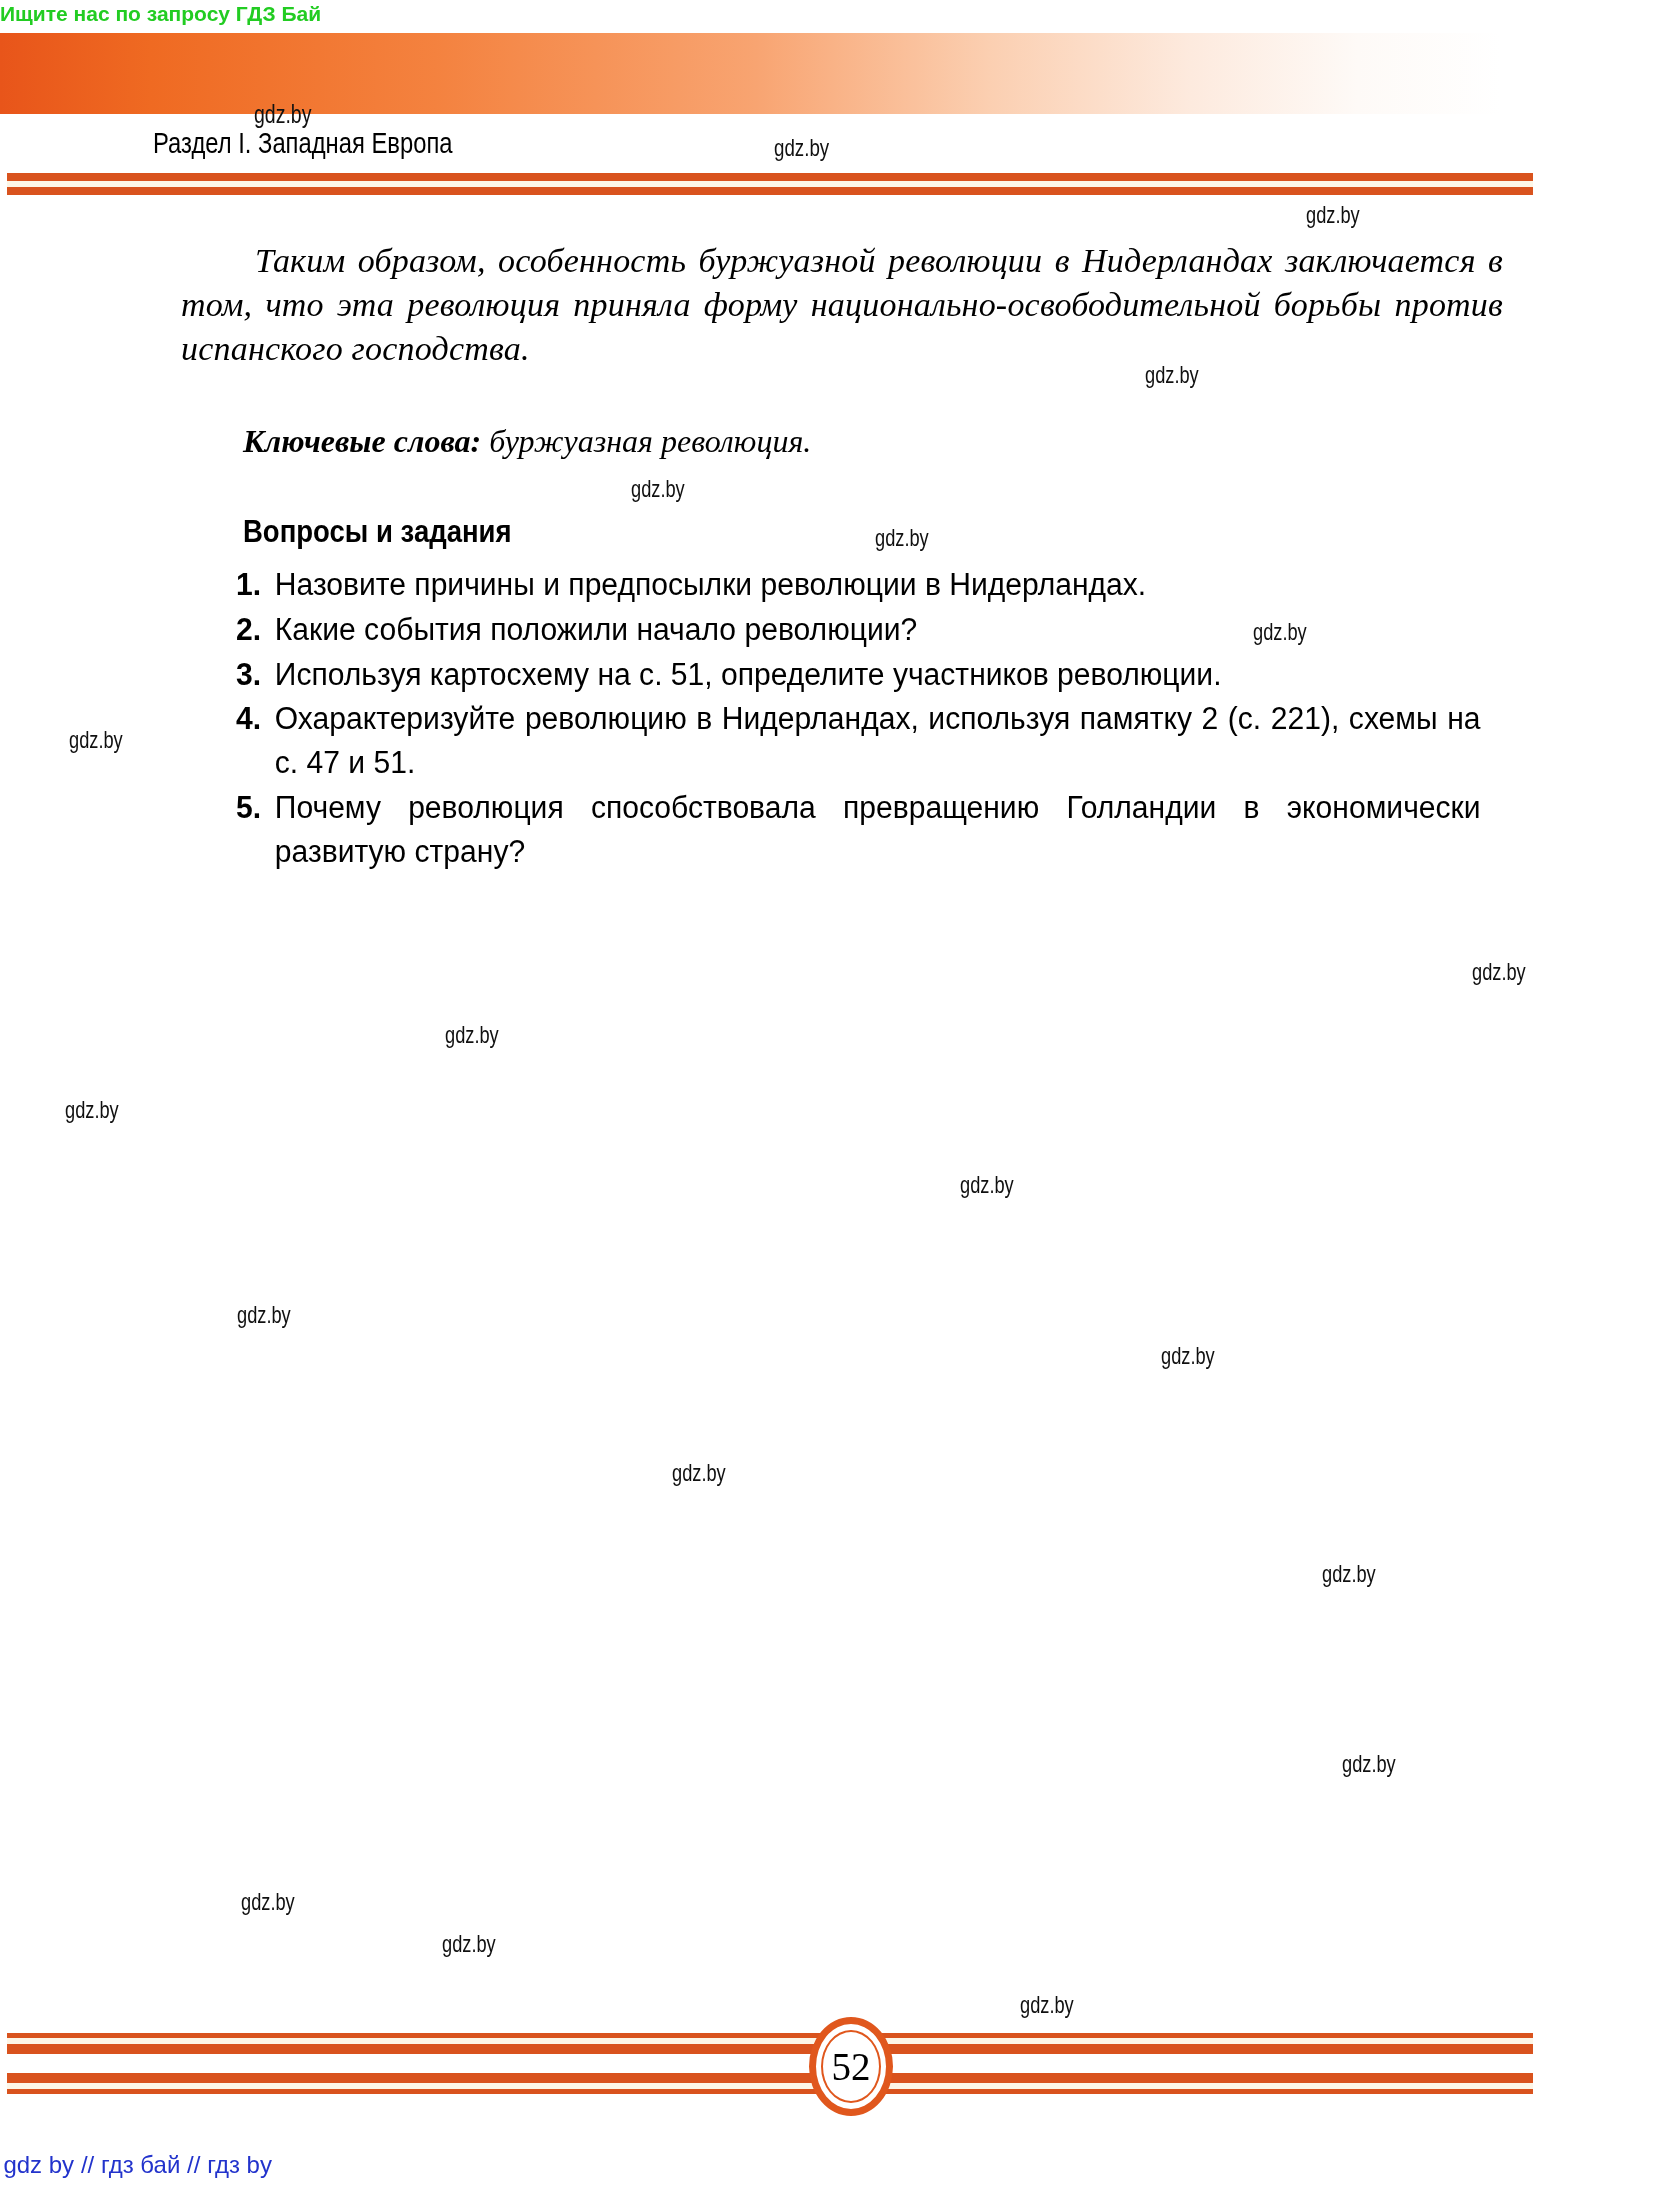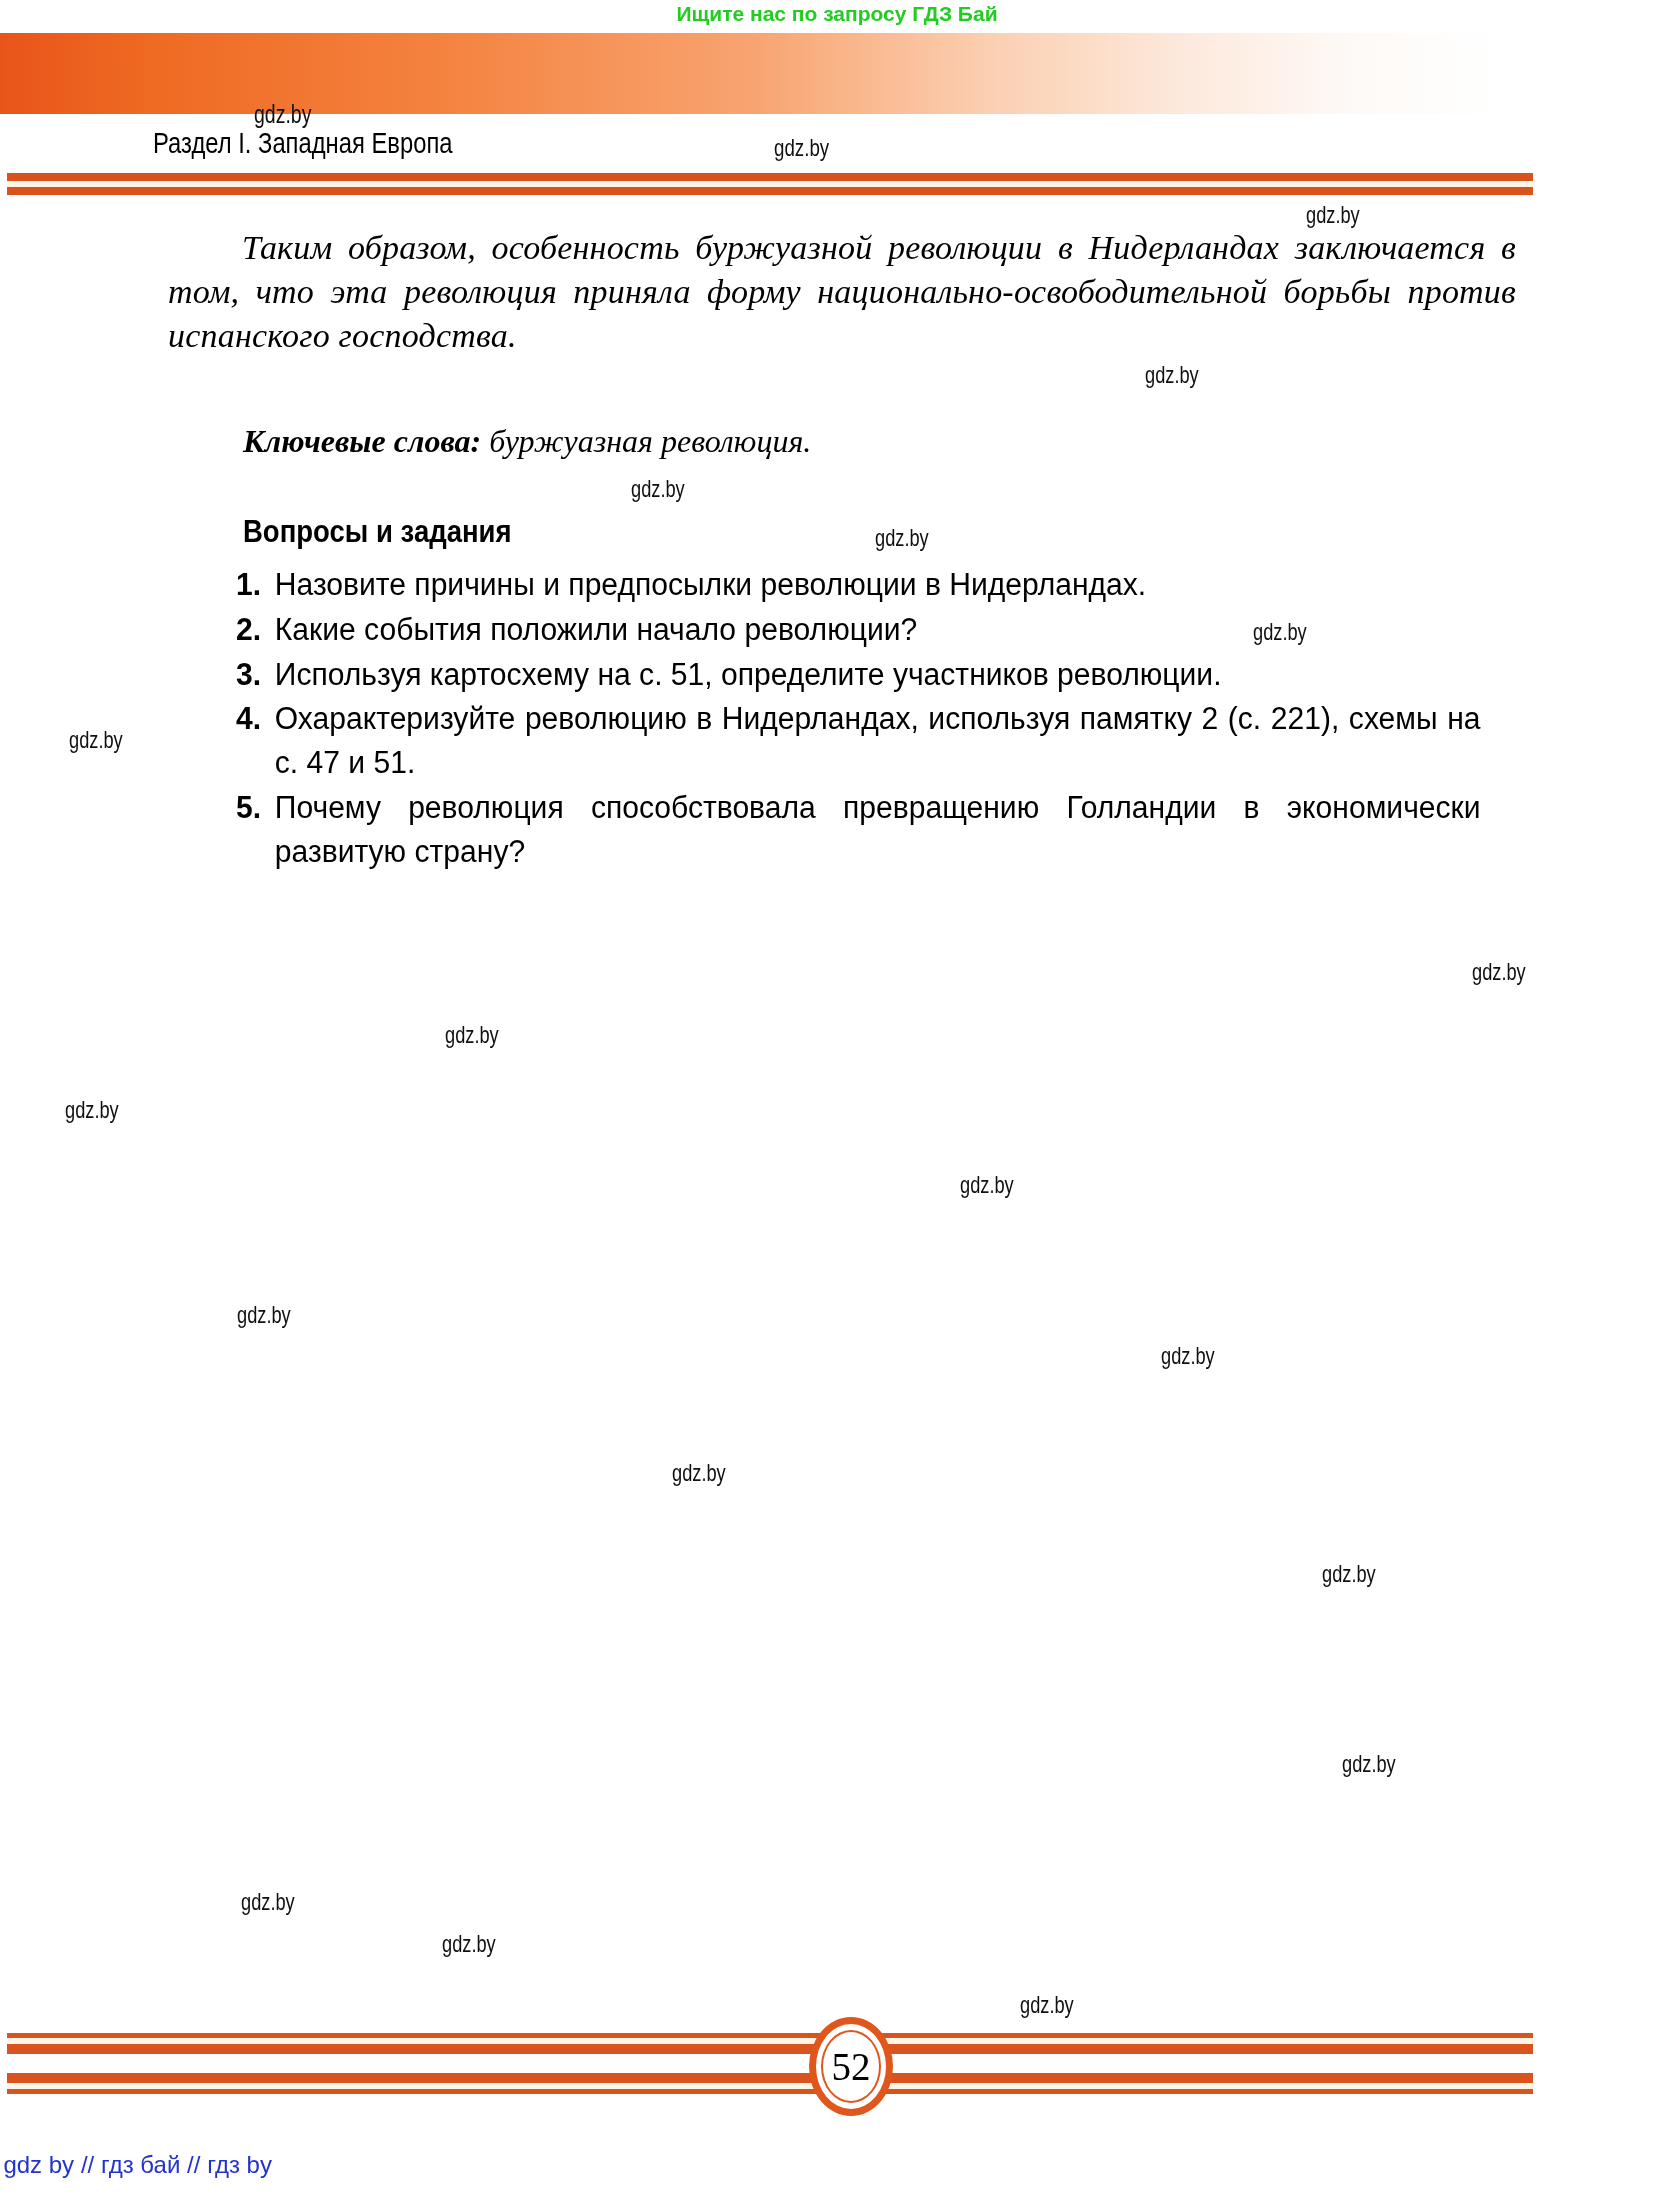--- a/index.html
+++ b/index.html
@@ -21,21 +21,21 @@
     overflow: hidden;
   }
 
   
   .promo-strip {
     position: absolute;
     top: 0;
     left: 0;
     width: 1674px;
     height: 30px;
-    text-align: center;
+    text-align: left;
     line-height: 28.5px;
     font-size: 21px;
     font-weight: bold;
     color: #22cc22;
     letter-spacing: 0px;
     white-space: nowrap;
   }
 
   
   .header-band {
@@ -111,21 +111,21 @@
     top: 226px;
     width: 1348px;
   }
   .para-italic {
     font-family: "Liberation Serif", serif;
     font-style: italic;
     font-size: 34px;
     line-height: 44px;
     text-align: justify;
     text-indent: 74px;
-    margin: 0;
+    margin: 13px;
     letter-spacing: 0.2px;
   }
 
   .keywords {
     position: absolute;
     left: 243px;
     top: 423px;
     font-family: "Liberation Serif", serif;
     font-size: 32px;
     white-space: nowrap;

